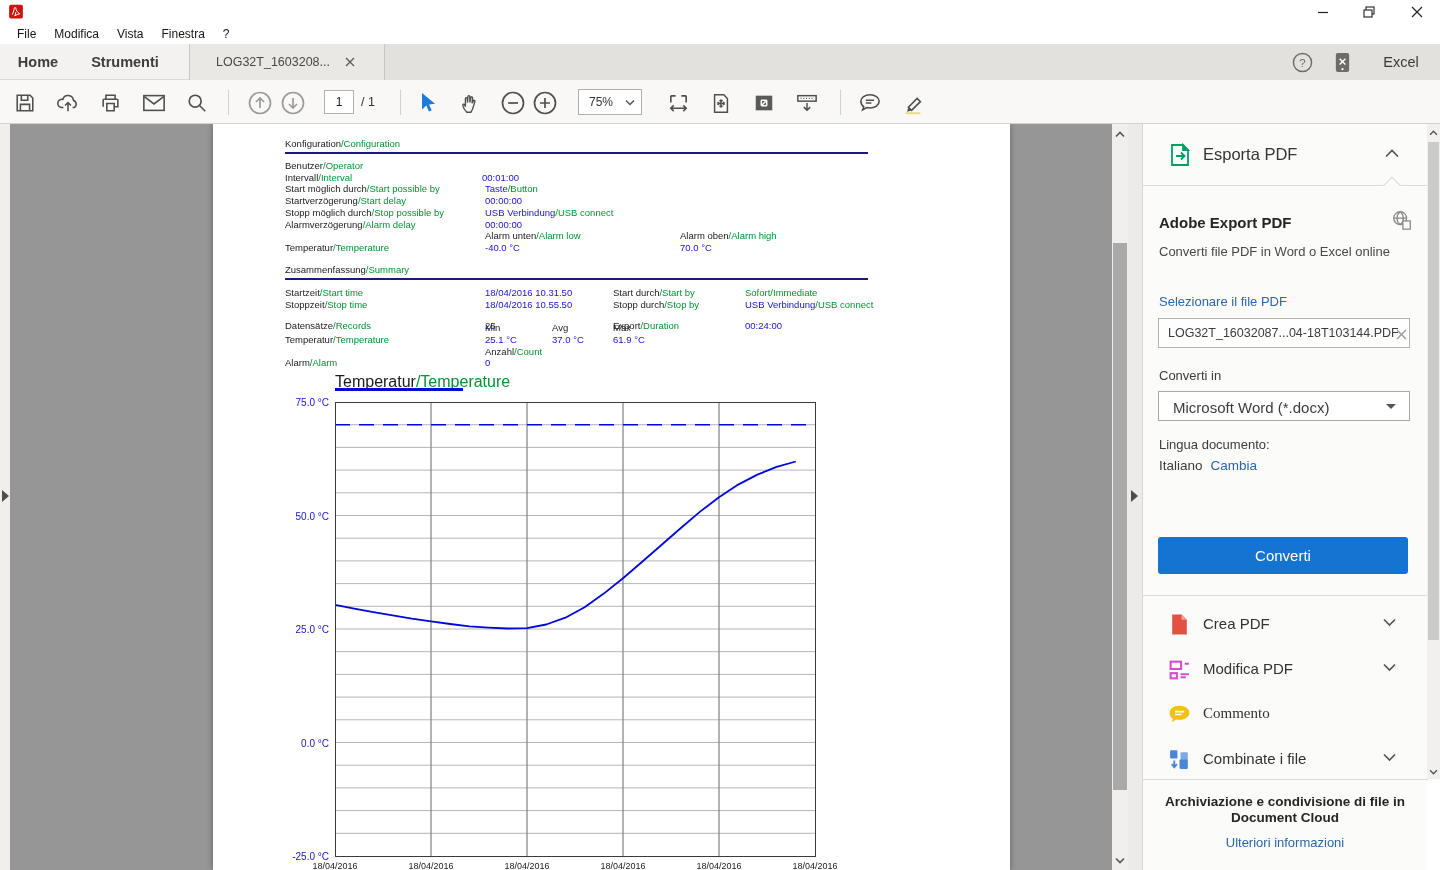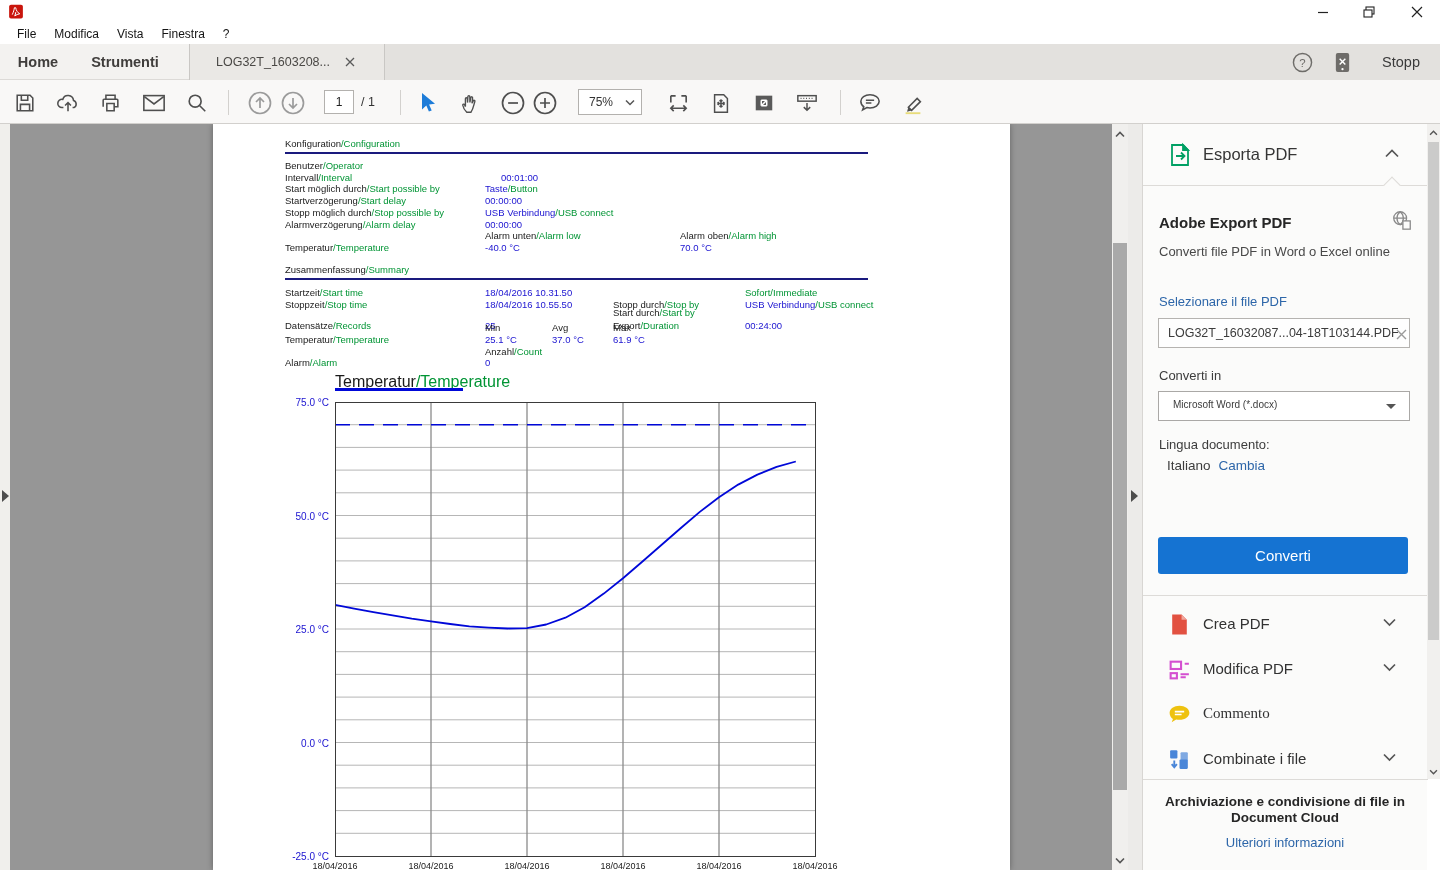--- a/index.html
+++ b/index.html
@@ -73,24 +73,24 @@
   .notch { position:absolute; left:243px; top:55px; width:12px; height:12px; background:#fbfbfa; border-left:1px solid #dddbd8; border-top:1px solid #dddbd8; transform:rotate(45deg); }
   .export-title { position:absolute; left:16px; top:90px; font-size:15px; font-weight:700; color:#262626; }
   .export-badge { position:absolute; left:248px; top:85px; width:22px; height:22px; }
   .export-sub { position:absolute; left:16px; top:120px; font-size:13px; color:#484848; }
   .select-label { position:absolute; left:16px; top:170px; font-size:13px; color:#2d66a9; }
   .file-chip { position:absolute; left:15px; top:194px; width:252px; height:30px; border:1px solid #b5b3b0; background:#fefefe; }
   .file-chip .fname { position:absolute; left:9px; top:7px; font-size:12.5px; color:#3c3c3c; white-space:nowrap; overflow:hidden; width:230px; }
   .file-chip .fclose { position:absolute; right:2px; top:7px; }
   .convertin-label { position:absolute; left:16px; top:244px; font-size:13px; color:#3c3c3c; }
   .format-select { position:absolute; left:15px; top:267px; width:252px; height:30px; border:1px solid #aaa8a6; background:#fff; }
-  .format-select .fmt { position:absolute; left:14px; top:7px; font-size:10px; color:#3c3c3c; }
+  .format-select .fmt { position:absolute; left:14px; top:7px; font-size:15px; color:#3c3c3c; }
   .format-select .fchev { position:absolute; right:12px; top:11px; }
   .lang-label { position:absolute; left:16px; top:313px; font-size:13px; color:#3c3c3c; }
-  .lang-row { position:absolute; left:16px; top:334px; font-size:13.5px; color:#3c3c3c;margin-left:8px; }
+  .lang-row { position:absolute; left:16px; top:334px; font-size:13.5px; color:#3c3c3c; }
   .lang-row .change { color:#2d66a9; margin-left:8px; }
   .convert-btn { position:absolute; left:15px; top:413px; width:250px; height:37px; background:#1573d2; border:none; border-radius:3px; color:#fff; font-size:15px; font-family:"Liberation Sans",sans-serif; }
   .tools-list { position:absolute; left:0; top:478px; width:285px; }
   .tool-row { position:absolute; left:0; width:285px; height:45px; }
   .tool-row .ticon { position:absolute; left:24px; top:10px; width:25px; height:25px; }
   .tool-row .tlabel { position:absolute; left:60px; top:13px; font-size:15px; color:#323232; }
   .tool-row .tchev { position:absolute; left:240px; top:16px; }
   .panel-footer-title { position:absolute; left:14px; top:670px; width:256px; text-align:center; font-size:13.5px; font-weight:700; color:#262626; line-height:16px; }
   .panel-footer-link { position:absolute; left:14px; top:711px; width:256px; text-align:center; font-size:13px; color:#2d66a9; }
   .panel-scroll { position:absolute; left:1427px; top:124px; width:13px; height:655px; background:#f1f0ee; }
@@ -148,21 +148,21 @@
         <text x="11" y="15.5" font-size="12" text-anchor="middle" fill="#6e6c69" font-family="Liberation Sans,sans-serif">?</text>
       </svg>
   </div>
   <div class="tab-right" style="left:1326px;width:32px">
     <svg width="19" height="21" viewBox="0 0 20 22">
         <rect x="3" y="1" width="14" height="20" rx="2" fill="#6e6c69"></rect>
         <path d="M7 7l6 6M13 7l-6 6" stroke="#fff" stroke-width="1.5"></path>
         <circle cx="10" cy="18" r="1.2" fill="#fff"></circle>
       </svg>
   </div>
-  <div class="tab-right signin" style="left:1370px;width:62px">Stopp</div>
+  <div class="tab-right signin" style="left:1370px;width:62px">Excel</div>
 </div>
 
 <div class="toolbar">
   <div class="tbtn" style="left:10px">
       <svg width="22" height="22" viewBox="0 0 24 24" fill="none" stroke="#4f4f4f" stroke-width="1.7">
         <path d="M3.5 3.5h14l3 3v14h-17z"></path>
         <path d="M8 3.5v5.5h7V3.5"></path>
         <path d="M7 20.5v-7h10v7"></path>
       </svg>
     </div>
@@ -285,21 +285,21 @@
   <div class="page">
     <div class="pdf-content">
       <div class="pdf-head" style="top:14px" id="cfg-head"><span class="sk">Konfiguration</span><span class="sg">/Configuration</span></div>
       <div class="pdf-rule" style="top:28px"></div>
       <div id="cfg-rows">
           <div class="pdf-row" style="top: 36px;">
             <div class="pdf-cell" style="left: 0px;"><span class="sk">Benutzer</span><span class="sg">/Operator</span></div>
           </div>
           <div class="pdf-row" style="top: 47.7px;">
             <div class="pdf-cell" style="left: 0px;"><span class="sk">Intervall</span><span class="sg">/Interval</span></div>
-            <div class="pdf-cell" style="left: 216px;"><span class="sb">00:01:00</span></div>
+            <div class="pdf-cell" style="left: 197px;"><span class="sb">00:01:00</span></div>
           </div>
           <div class="pdf-row" style="top: 59.4px;">
             <div class="pdf-cell" style="left: 0px;"><span class="sk">Start möglich durch</span><span class="sg">/Start possible by</span></div>
             <div class="pdf-cell" style="left: 200px;"><span class="sb">Taste</span><span class="sg">/Button</span></div>
           </div>
           <div class="pdf-row" style="top: 71.1px;">
             <div class="pdf-cell" style="left: 0px;"><span class="sk">Startverzögerung</span><span class="sg">/Start delay</span></div>
             <div class="pdf-cell" style="left: 200px;"><span class="sb">00:00:00</span></div>
           </div>
           <div class="pdf-row" style="top: 82.8px;">
@@ -319,21 +319,21 @@
             <div class="pdf-cell" style="left: 200px;"><span class="sb">-40.0 °C</span></div>
             <div class="pdf-cell" style="left: 395px;"><span class="sb">70.0 °C</span></div>
           </div>
         </div>
       <div class="pdf-head" style="top:140px" id="sum-head"><span class="sk">Zusammenfassung</span><span class="sg">/Summary</span></div>
       <div class="pdf-rule" style="top:154px"></div>
       <div id="sum-rows">
           <div class="pdf-row" style="top: 163px;">
             <div class="pdf-cell" style="left: 0px;"><span class="sk">Startzeit</span><span class="sg">/Start time</span></div>
             <div class="pdf-cell" style="left: 200px;"><span class="sb">18/04/2016 10.31.50</span></div>
-            <div class="pdf-cell" style="left: 328px; margin-top: 20px;"><span class="sk">Start durch</span><span class="sg">/Start by</span></div>
+            <div class="pdf-cell" style="left: 328px;"><span class="sk">Start durch</span><span class="sg">/Start by</span></div>
             <div class="pdf-cell" style="left: 460px;"><span class="sg">Sofort</span><span class="sg">/Immediate</span></div>
           </div>
           <div class="pdf-row" style="top: 174.7px;">
             <div class="pdf-cell" style="left: 0px;"><span class="sk">Stoppzeit</span><span class="sg">/Stop time</span></div>
             <div class="pdf-cell" style="left: 200px;"><span class="sb">18/04/2016 10.55.50</span></div>
             <div class="pdf-cell" style="left: 328px;"><span class="sk">Stopp durch</span><span class="sg">/Stop by</span></div>
             <div class="pdf-cell" style="left: 460px;"><span class="sb">USB Verbindung</span><span class="sg">/USB connect</span></div>
           </div>
           <div class="pdf-row" style="top: 196px;">
             <div class="pdf-cell" style="left: 0px;"><span class="sk">Datensätze</span><span class="sg">/Records</span></div>

